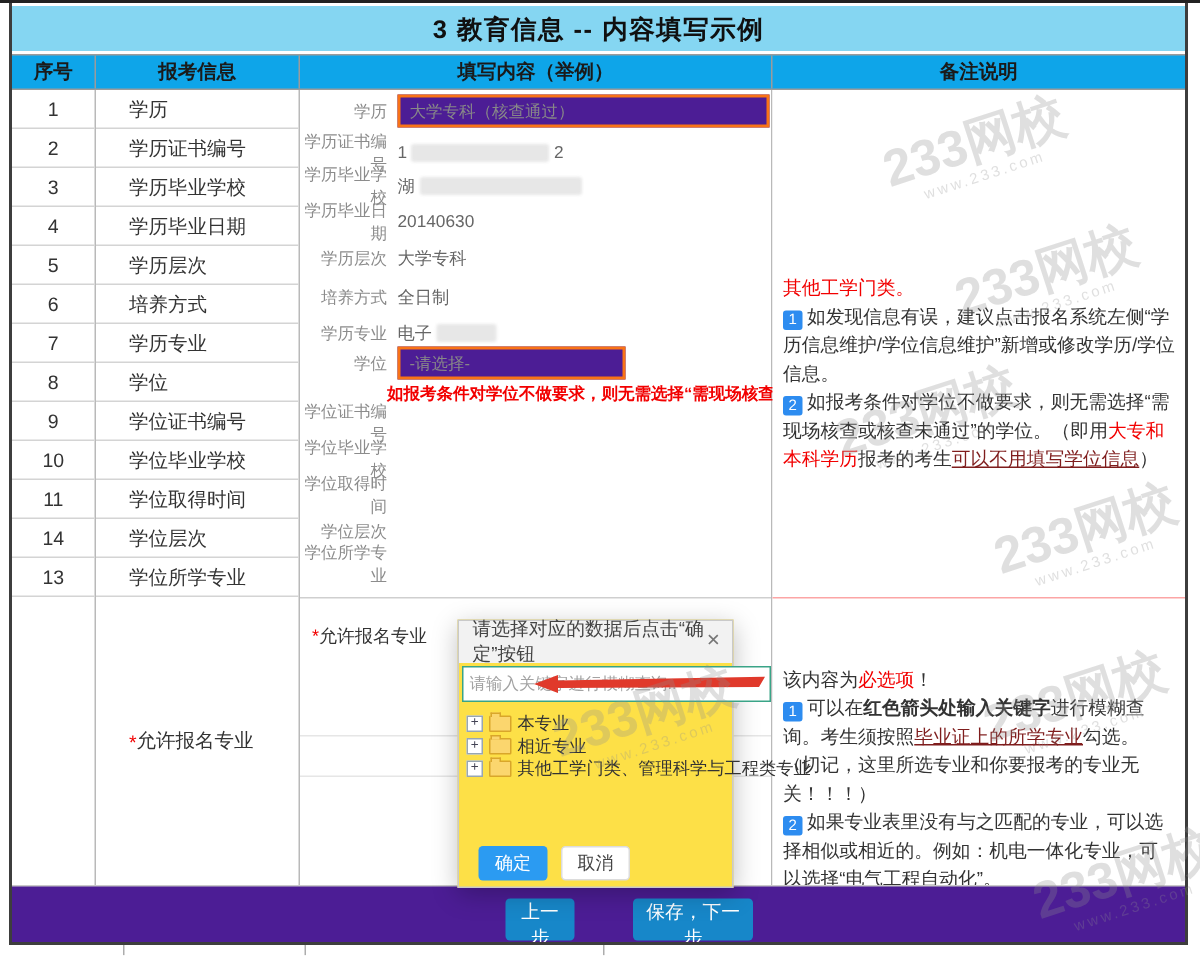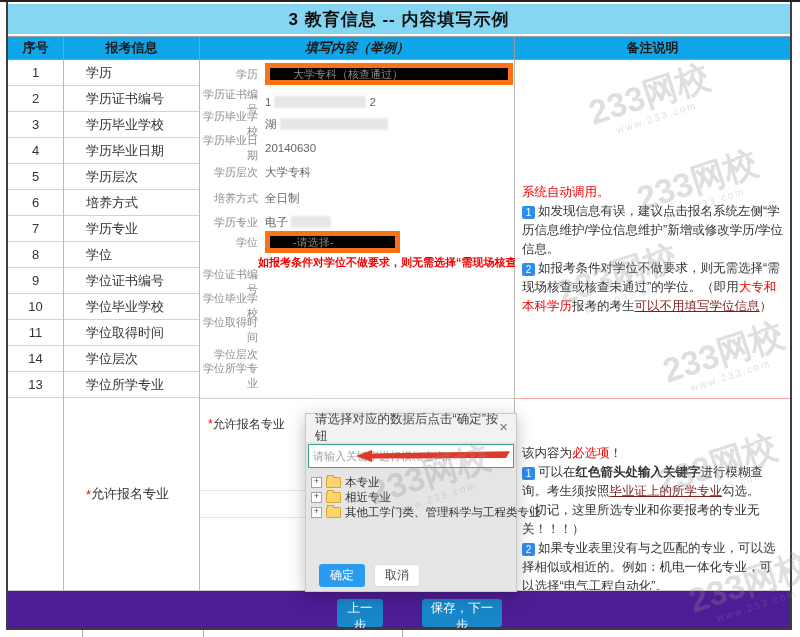--- a/index.html
+++ b/index.html
@@ -9,54 +9,54 @@
 
   
   .topline{left:0;top:0;width:800px;height:2px;background:#222;z-index:6;}
   .frame{left:6px;top:0;width:786px;height:630px;border:2px solid #3d3d3d;z-index:5;pointer-events:none;}
 
   
   .titlebar{left:8px;top:4px;width:782px;height:30px;background:#85d6f2;display:flex;align-items:center;justify-content:center;font-size:17px;font-weight:bold;color:#101010;letter-spacing:1px;}
   .headrow{left:8px;top:36px;width:782px;height:24px;background:#0ea5e9;display:flex;border-top:1px solid #9b9b9b;border-bottom:1px solid #9b9b9b;font-size:13px;font-weight:bold;color:#1a1a1a;}
   .headrow .hc{display:flex;align-items:center;justify-content:center;border-right:1px solid #9b9b9b;box-sizing:border-box;}
   .headrow .hc:last-child{border-right:none;}
-  .hc.c1{width:56px;} .hc.c2{width:136px;} .hc.c3{width:315px;font-style:italic;} .hc.c4{flex:1;}
+  .hc.c1{width:56px;} .hc.c2{width:136px;} .hc.c3{width:315px;} .hc.c4{flex:1;}
 
   
   .col{top:60px;height:530px;background:#fff;}
   .col-num{left:8px;width:56px;border-right:1px solid #b9b9b9;}
   .col-label{left:64px;width:136px;border-right:1px solid #b9b9b9;}
   .col-content{left:200px;width:315px;border-right:1px solid #b9b9b9;}
   .col-remark{left:515px;width:276px;}
   .col-num,.col-label{display:flex;flex-direction:column;}
   .cell{height:26px;border-bottom:1px solid #d4d4d4;display:flex;align-items:center;font-size:13px;color:#333;box-sizing:border-box;flex:0 0 auto;}
   .col-num .cell{justify-content:center;}
   .col-label .cell{padding-left:22px;}
   .cell.tall{flex:1;border-bottom:none;}
   .red{color:#f20000;}
   .redu{color:#7f1d1d;text-decoration:underline;}
 
   
   .frow{position:absolute;left:0;width:100%;height:20px;display:flex;align-items:center;}
   .flabel{width:58px;text-align:right;padding-right:7px;font-size:11px;color:#8c8c8c;flex:0 0 auto;}
   .fval{font-size:11.5px;color:#666;display:flex;align-items:center;}
-  .fbox{width:248px;height:22px;border:5px solid #f97316;display:flex;align-items:center;padding-left:23px;font-size:11px;color:#888;box-sizing:border-box;background:#000000;}
-  .fbox.sel{width:135px;}
+  .fbox{width:248px;height:22px;border:2px solid #f97316;display:flex;align-items:center;padding-left:6px;font-size:11px;color:#888;box-sizing:border-box;background:#4c1d95;}
+  .fbox.sel{width:152px;}
   .redact{display:inline-block;height:12px;background:#e7e7e7;border-radius:2px;filter:blur(1.2px);margin:0 3px;vertical-align:middle;}
   .fnote{position:absolute;left:58px;font-size:11px;font-weight:bold;color:#f20000;white-space:nowrap;}
   .sepline{position:absolute;left:0;width:100%;height:1px;background:#e6e6e6;}
   .allow-label{position:absolute;left:8px;top:17px;font-size:12px;color:#333;}
 
   
   .note{position:absolute;left:7px;width:262px;font-size:12.5px;line-height:19px;color:#333;}
   .badge{display:inline-block;width:13px;height:13px;background:#2d8cf0;color:#fff;font-size:10px;line-height:13px;text-align:center;border-radius:2px;margin-right:3px;vertical-align:-1px;}
   .b{font-weight:bold;}
 
   
-  .modal{left:305px;top:413px;width:212px;height:179px;background:#e5e5e5;border:1px solid #c9c9c9;box-shadow:0 4px 16px rgba(0,0,0,.25);z-index:40;}
+  .modal{left:305px;top:413px;width:184px;height:179px;background:#fde047;border:1px solid #c9c9c9;box-shadow:0 4px 16px rgba(0,0,0,.25);z-index:40;}
   .m-head{position:absolute;left:0;top:0;width:100%;height:28px;background:#f2f2f2;display:flex;align-items:center;padding:0 9px;font-size:12.5px;color:#444;box-sizing:border-box;}
   .m-close{position:absolute;right:8px;top:5px;font-size:15px;color:#777;cursor:pointer;line-height:16px;}
   .m-search{position:absolute;left:2px;top:30px;width:206px;height:24px;border:1px solid #3aa487;font-size:11px;color:#555;padding:0 4px;box-sizing:border-box;outline:none;}
   .m-search::placeholder{color:#a3a3a3;}
   .m-arrow{position:absolute;left:48px;top:35px;width:158px;height:14px;z-index:42;}
   .tree{position:absolute;left:5px;top:61px;width:200px;}
   .titem{display:flex;align-items:center;height:15px;gap:4px;cursor:pointer;}
   .texp{width:9px;height:9px;border:1px solid #97a6b2;font-size:9px;line-height:7px;text-align:center;color:#445;background:#fff;flex:0 0 auto;}
   .tfolder{width:13px;height:9px;background:#fbd66e;border:1px solid #d9a62a;border-radius:1px;position:relative;flex:0 0 auto;}
   .tfolder:before{content:"";position:absolute;left:0;top:-3px;width:5px;height:2px;background:#fbd66e;border:1px solid #d9a62a;border-bottom:none;}
@@ -198,21 +198,21 @@
         <span class="red">*</span><span>允许报名专业</span>
       </div>
       <div class="sepline" style="top:91px;"></div>
       <div class="sepline" style="top:118px;"></div>
     </div>
   </div>
 
   <div class="abs col col-remark">
     <div class="abs" style="left:0;top:0;width:100%;height:338px;">
       <div class="note" style="top:123px;">
-        <span class="red">系统自动调用。</span><br>
+        <span class="red">其他工学门类。</span><br>
         <span class="badge">1</span><span>如发现信息有误，建议点击报名系统左侧“学历信息维护/学位信息维护”新增或修改学历/学位信息。</span><br>
         <span class="badge">2</span><span>如报考条件对学位不做要求，则无需选择“需现场核查或核查未通过”的学位。（即用</span><span class="red">大专和本科学历</span><span>报考的考生</span><span class="redu">可以不用填写学位信息</span><span>）</span>
       </div>
     </div>
     <div class="abs" style="left:0;top:338px;width:100%;height:192px;border-top:1px solid #fca5a5;">
       <div class="note" style="top:45px;">
         <span>该内容为</span><span class="red">必选项</span><span>！</span><br>
         <span class="badge">1</span><span>可以在</span><span class="b">红色箭头处输入关键字</span><span>进行模糊查询。考生须按照</span><span class="redu">毕业证上的所学专业</span><span>勾选。（切记，这里所选专业和你要报考的专业无关！！！）</span><br>
         <span class="badge">2</span><span>如果专业表里没有与之匹配的专业，可以选择相似或相近的。例如：机电一体化专业，可以选择“电气工程自动化”。</span>
       </div>

